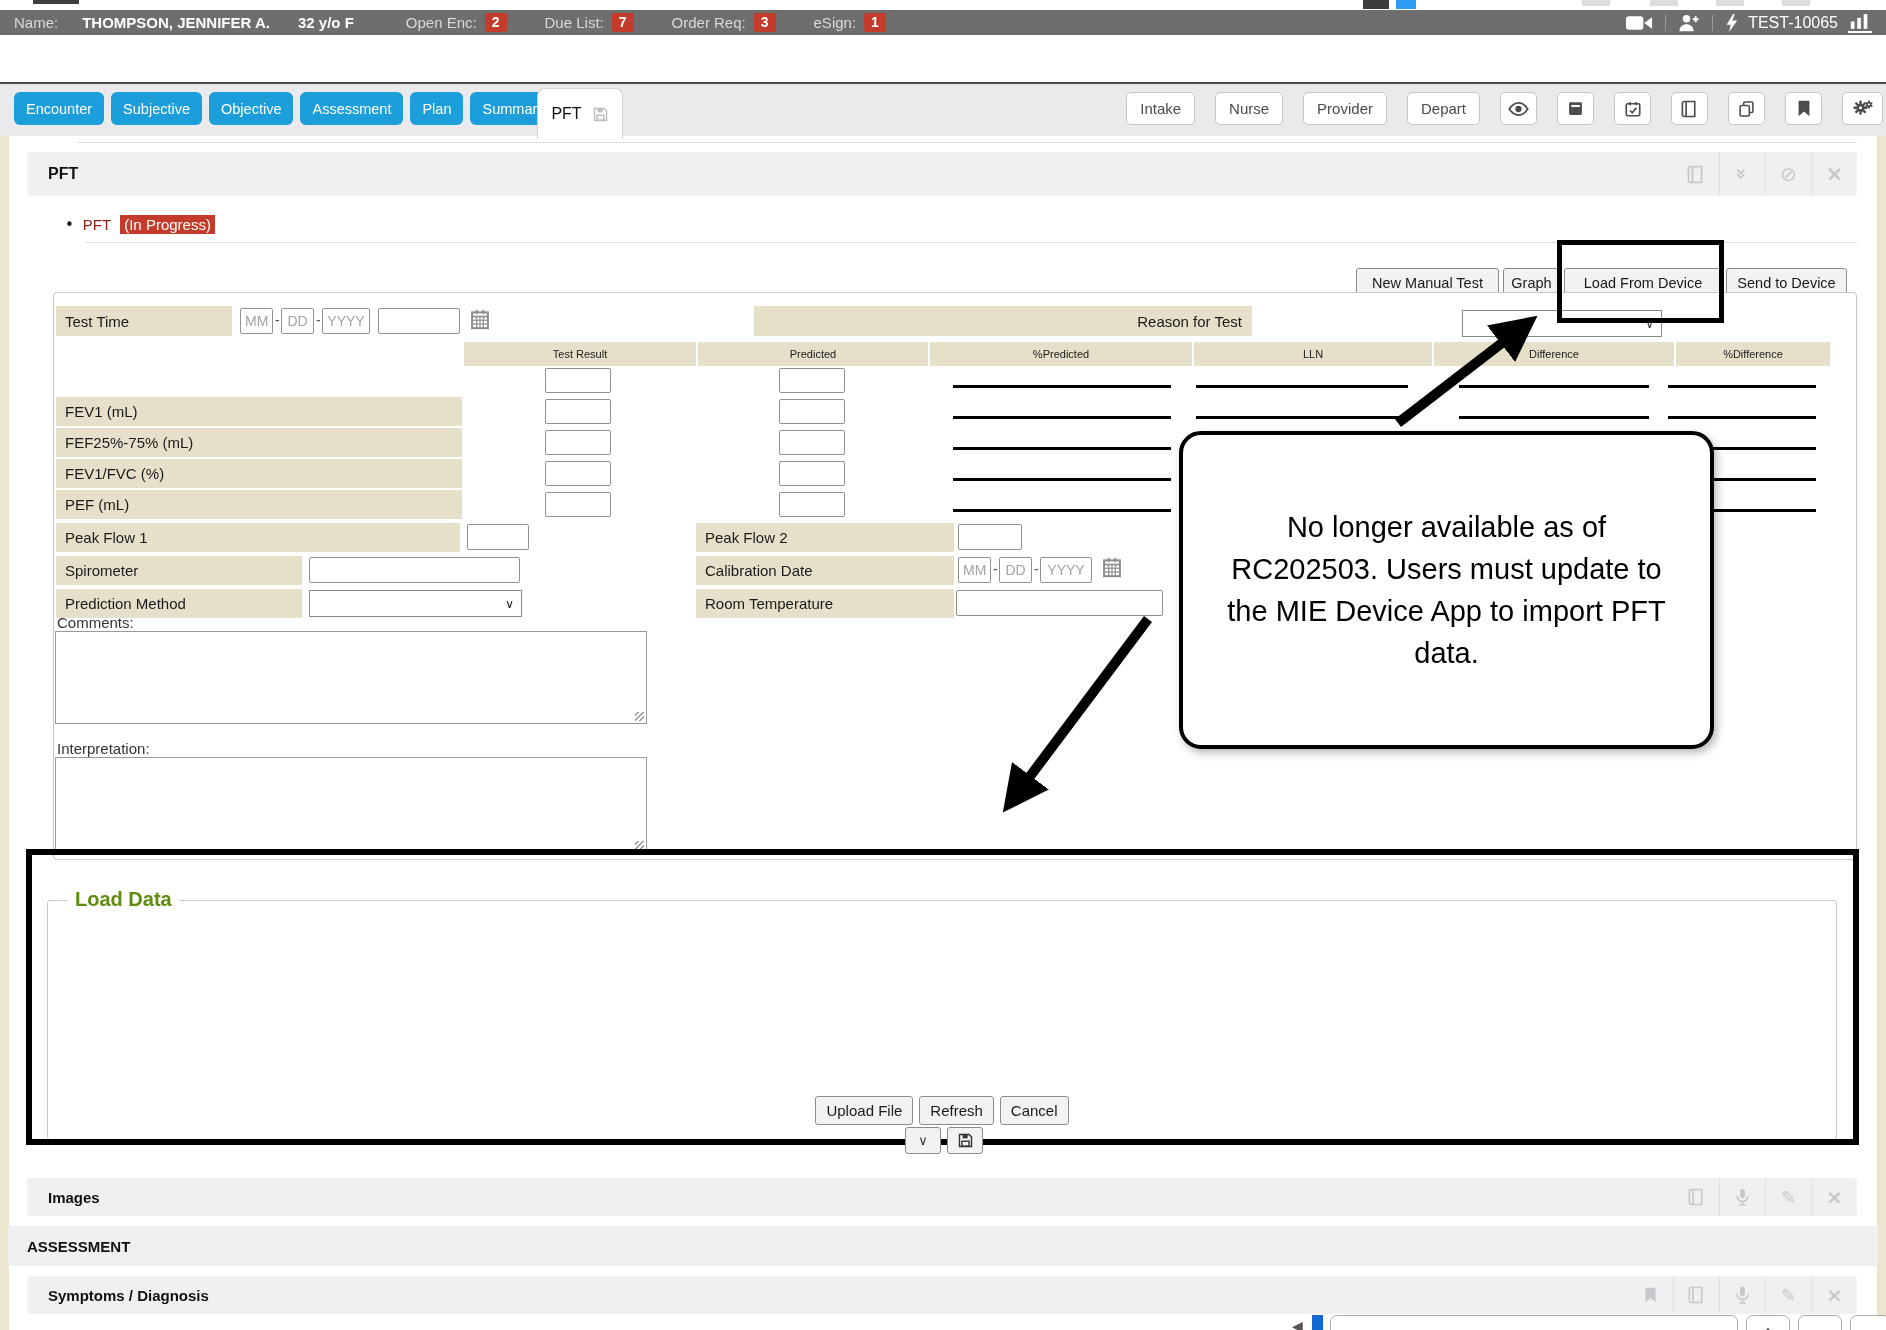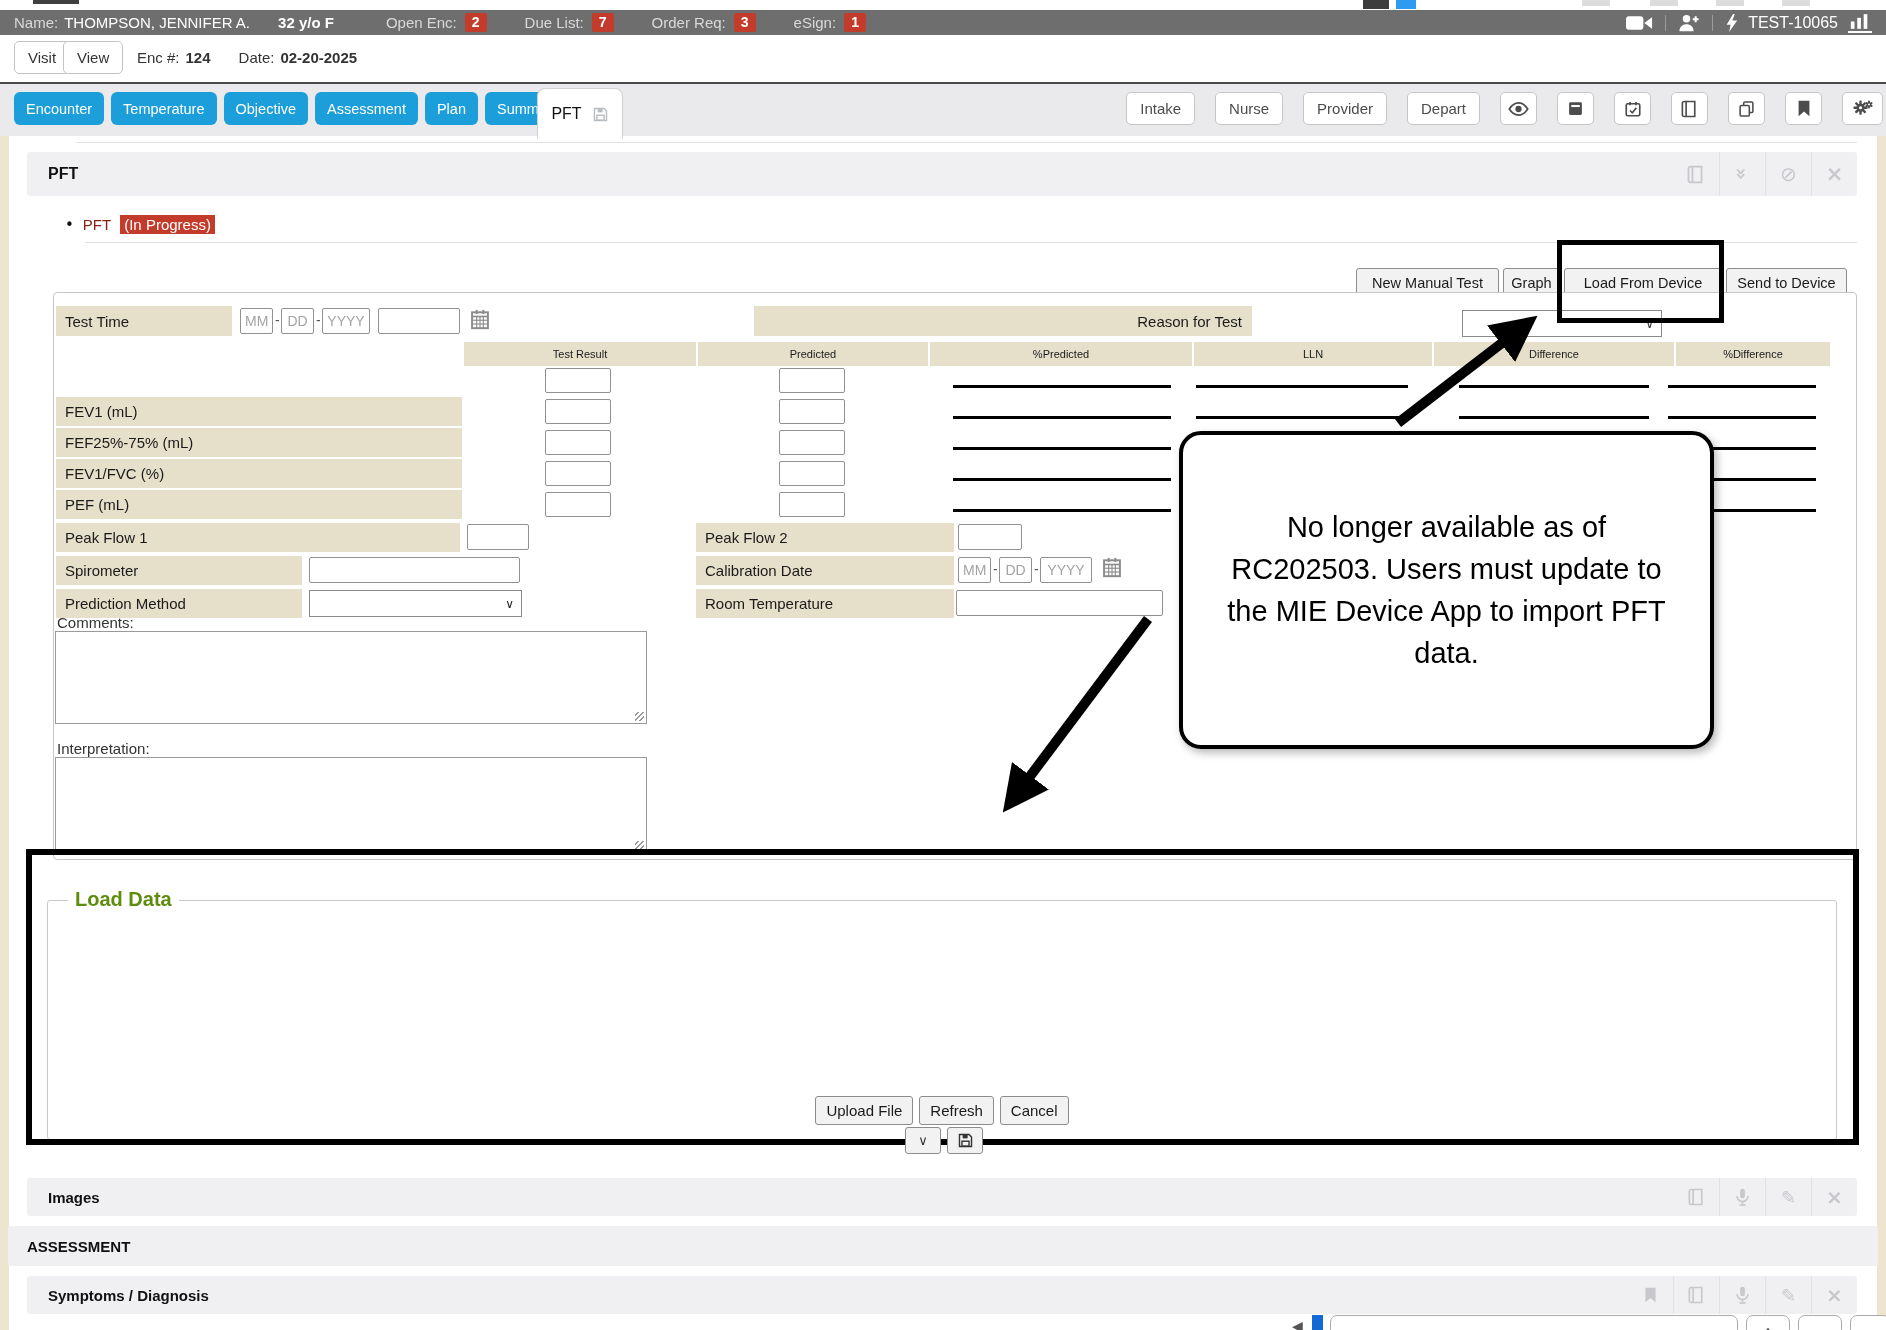--- a/index.html
+++ b/index.html
@@ -70,21 +70,21 @@
   <div class="abs" style="left:33px;top:0;width:46px;height:4px;background:#3f3f3f"></div>
   <div class="abs" style="left:1363px;top:0;width:26px;height:9px;background:#3c3c3c"></div>
   <div class="abs" style="left:1396px;top:0;width:20px;height:9px;background:#2d9bf0"></div>
   <div class="abs" style="left:1582px;top:0;width:28px;height:6px;background:#dcdcdc"></div>
   <div class="abs" style="left:1650px;top:0;width:28px;height:6px;background:#dcdcdc"></div>
   <div class="abs" style="left:1716px;top:0;width:28px;height:6px;background:#dcdcdc"></div>
   <div class="abs" style="left:1782px;top:0;width:28px;height:6px;background:#dcdcdc"></div>
 
   <div class="abs topbar">
     <span class="muted">Name:</span>
-    <span style="font-weight:normal;margin-left:6px">THOMPSON, JENNIFER A.</span>
+    <span style="font-weight:bold;margin-left:24px">THOMPSON, JENNIFER A.</span>
     <span style="font-weight:bold;margin-left:28px">32 y/o F</span>
     <span class="flex" style="margin-left:52px">
       <span class="muted">Open Enc:</span>
       <span class="badge">2</span>
     </span>
     <span class="flex" style="margin-left:38px">
       <span class="muted">Due List:</span>
       <span class="badge">7</span>
     </span>
     <span class="flex" style="margin-left:38px">
@@ -119,42 +119,28 @@
     <span style="font-size:16px">TEST-10065</span>
     <span style="display:flex;border-bottom:2px solid #fff;padding:0 1px 1px 1px;margin-left:10px">
       <svg class="ic" width="22" height="17" viewBox="0 0 24 18">
           <rect x="2" y="9" width="4" height="8" fill="#fff"></rect>
           <rect x="9" y="5" width="4" height="12" fill="#fff"></rect>
           <rect x="16" y="1" width="4" height="16" fill="#fff"></rect>
         </svg>
     </span>
   </div>
 
-  <div class="abs" style="left:0;top:35px;width:1886px;height:47px;background:#fff">
-    <div class="abs wbtn" style="left:14px;top:6px">
-        <span>Visit</span>
-      </div>
-    <div class="abs wbtn" style="left:63px;top:6px">
-        <span>View</span>
-      </div>
-    <div class="abs flex" style="left:137px;top:6px;height:33px;font-size:15px;color:#333">
-      <span>Enc #:</span>
-      <span style="font-weight:bold;margin-left:6px">124</span>
-      <span style="margin-left:28px">Date:</span>
-      <span style="font-weight:bold;margin-left:6px">02-20-2025</span>
-    </div>
-  </div>
 
   <div class="abs tabrow">
     <div class="abs flex" style="left:14px;top:8px;gap:7px">
       <div class="tab">
           <span>Encounter</span>
         </div>
       <div class="tab">
-          <span>Temperature</span>
+          <span>Subjective</span>
         </div>
       <div class="tab">
           <span>Objective</span>
         </div>
       <div class="tab">
           <span>Assessment</span>
         </div>
       <div class="tab">
           <span>Plan</span>
         </div>

